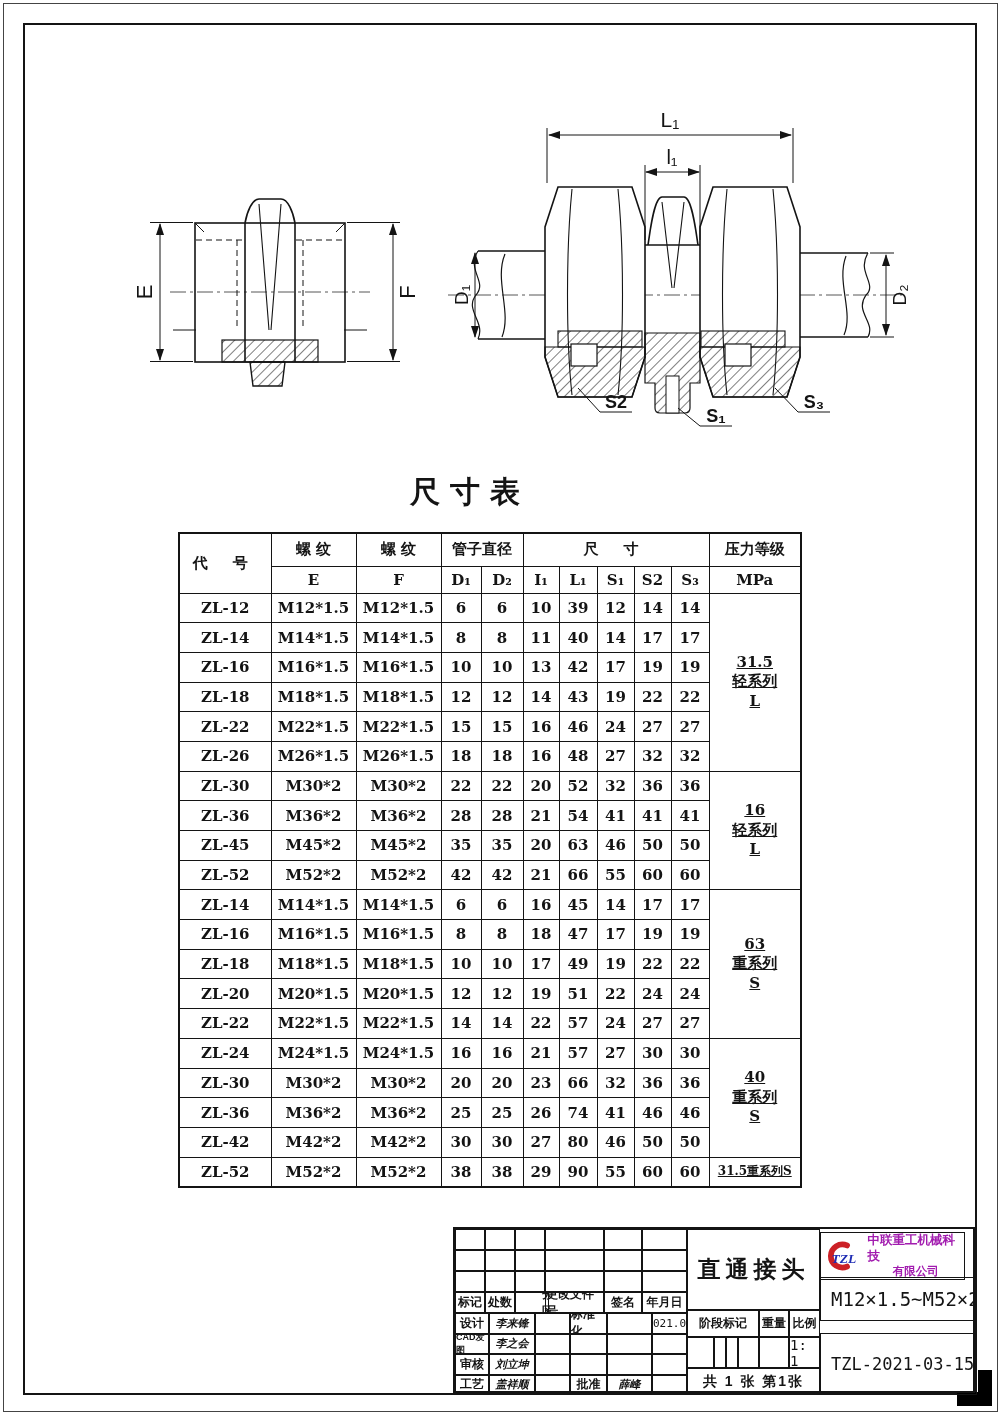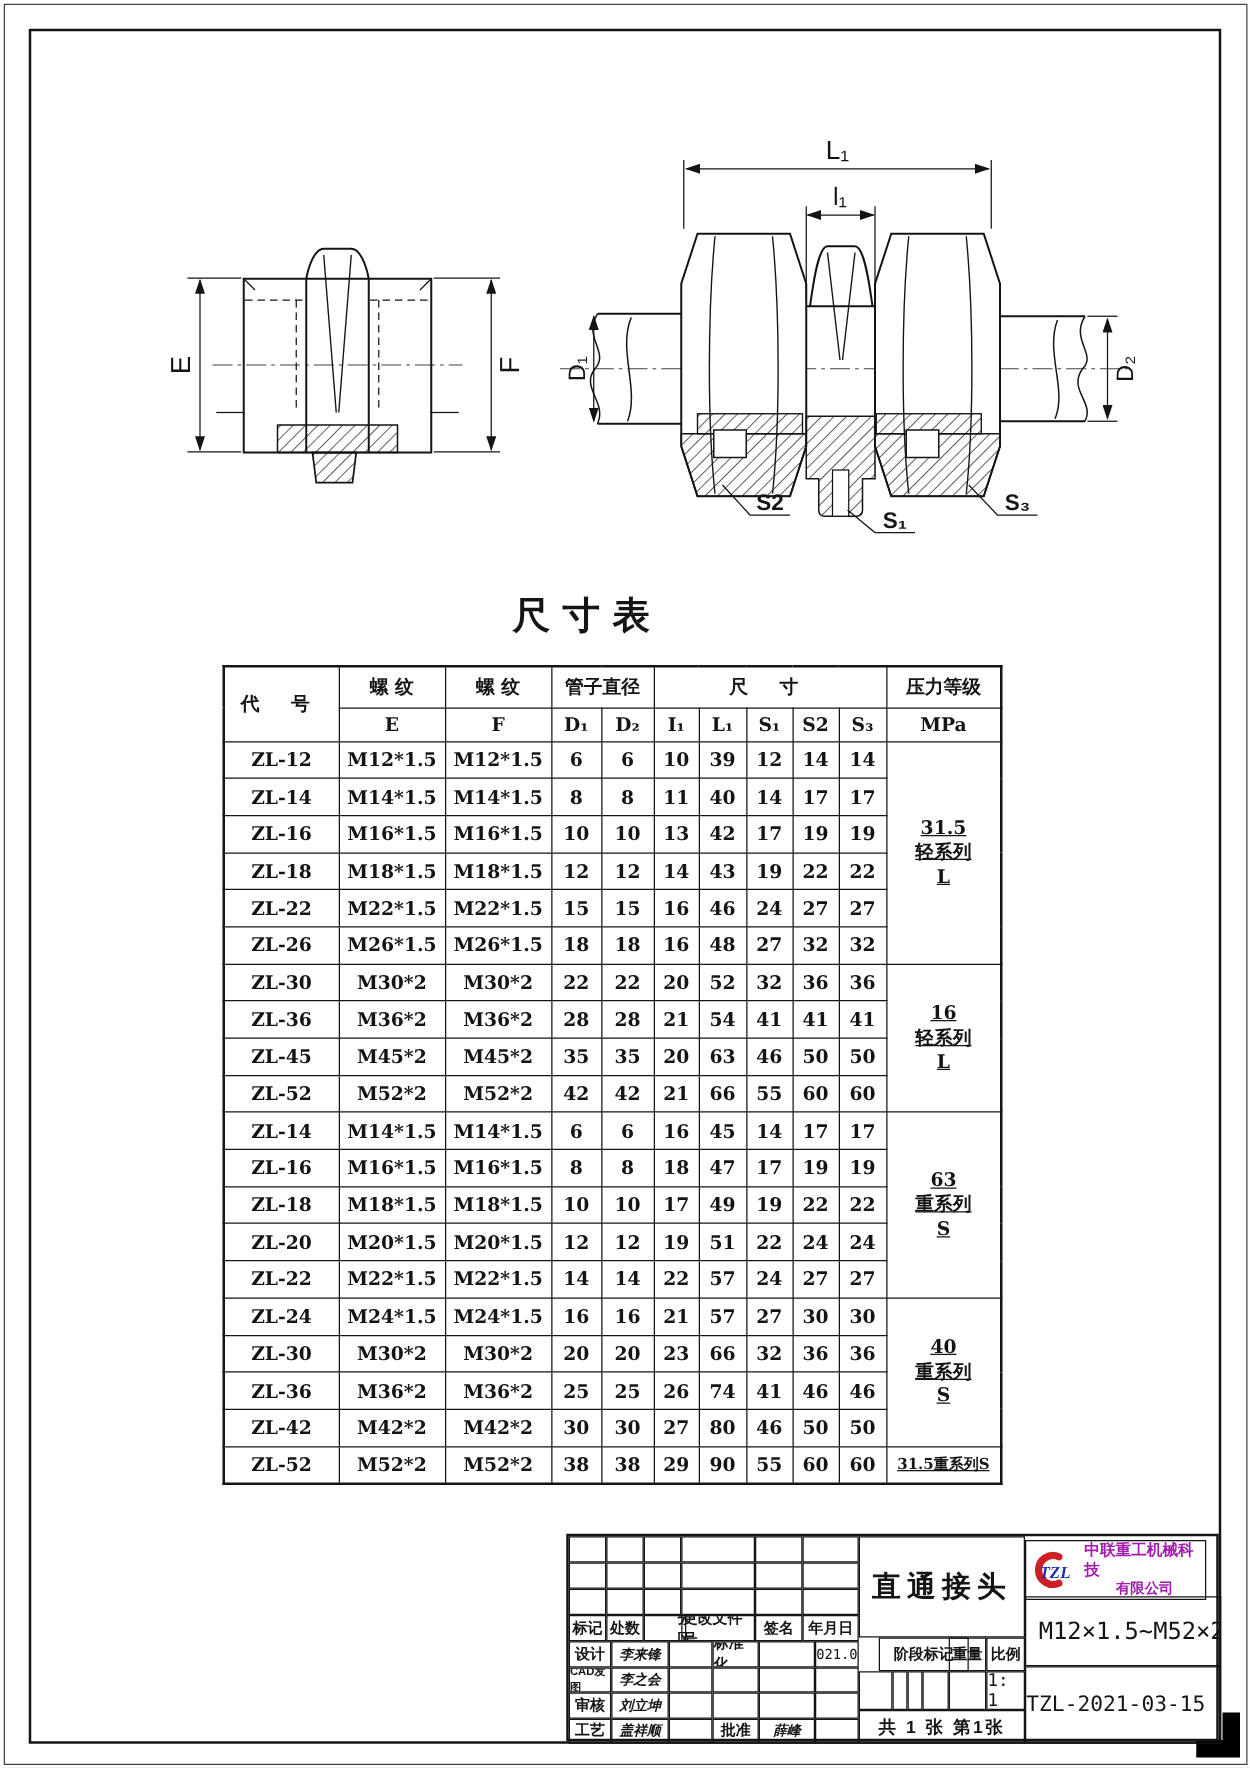--- a/index.html
+++ b/index.html
@@ -30,21 +30,21 @@
   .tc.lbl{font-size:12px;}
   .tc.tiny{font-size:9px;}
   .tc.hand{font-size:11px;font-style:italic;font-family:"DejaVu Serif",serif;}
   .tc.mono{font-family:"DejaVu Sans Mono",monospace;font-weight:normal;}
   .tc.small{font-size:11px;}
   .tc.part-title{font-size:23px;letter-spacing:5px;font-weight:bold;}
   .tc.sheet-info{font-size:14px;letter-spacing:2px;}
   .tc.spec{font-family:"DejaVu Sans Mono",monospace;font-weight:normal;font-size:19px;
            justify-content:flex-start;padding-left:10px;}
   .tc.dwgno{font-family:"DejaVu Sans Mono",monospace;font-weight:normal;font-size:17px;
-           justify-content:flex-start;}
+           justify-content:flex-start;padding-left:10px;}
   .tc.scaleval{font-family:"DejaVu Sans Mono",monospace;font-weight:normal;font-size:14px;}
   .tc.company{flex-direction:row;gap:4px;}
   .cname{display:flex;flex-direction:column;align-items:center;line-height:1.25;}
   .cname .l1{font-size:12.5px;font-weight:bold;}
   .cname .l2{font-size:11.5px;font-weight:bold;}
 </style>
 </head>
 <body>
 
 <div class="sheet">
@@ -454,36 +454,36 @@
           <td>55</td>
           <td>60</td>
           <td>60</td>
           <td rowspan="1" class="group single">31.5重系列S</td>
         </tr>
       </tbody>
   </table>
 
   <div id="titleblock">
     <div class="tc part-title" style="left:232px;top:0;width:133px;height:81px">直通接头</div>
-    <div class="tc lbl" style="left:248px;top:81px;width:72px;height:27px">阶段标记</div>
+    <div class="tc lbl" style="left:232px;top:81px;width:72px;height:27px">阶段标记</div>
     <div class="tc lbl" style="left:304px;top:81px;width:30px;height:27px">重量</div>
     <div class="tc lbl" style="left:334px;top:81px;width:31px;height:27px">比例</div>
     <div class="tc scaleval" style="left:334px;top:108px;width:31px;height:31px">1: 1</div>
     <div class="tc sheet-info" style="left:232px;top:139px;width:133px;height:27px">共 1 张 第1张</div>
     <div class="tc company" style="left:365px;top:3px;width:145px;height:48px">
       <svg width="44" height="30" viewBox="0 0 44 30">
         <path d="M27,4 A12,12 0 1 0 27,26" fill="none" stroke="#cc2026" stroke-width="6" stroke-linecap="round"></path>
         <text x="11" y="22" font-size="14" font-weight="bold" font-style="italic" fill="#1f2db4" font-family="Liberation Serif, serif">TZL</text>
       </svg>
       <div class="cname" style="color:#a21caf">
         <div class="l1">中联重工机械科技</div>
         <div class="l2">有限公司</div>
       </div>
     </div>
-    <div class="tc spec" style="left:365px;top:48px;width:157px;height:56px">M12×1.5~M52×2</div>
+    <div class="tc spec" style="left:365px;top:48px;width:157px;height:44px">M12×1.5~M52×2</div>
     <div class="tc dwgno" style="left:365px;top:104px;width:157px;height:62px">TZL-2021-03-15</div>
   <div class="tc " style="left: 0px; top: 0px; width: 30px; height: 21px;"></div>
       <div class="tc " style="left: 30px; top: 0px; width: 30px; height: 21px;"></div>
       <div class="tc " style="left: 60px; top: 0px; width: 30px; height: 21px;"></div>
       <div class="tc " style="left: 90px; top: 0px; width: 59px; height: 21px;"></div>
       <div class="tc " style="left: 149px; top: 0px; width: 38px; height: 21px;"></div>
       <div class="tc " style="left: 187px; top: 0px; width: 45px; height: 21px;"></div>
       <div class="tc " style="left: 0px; top: 21px; width: 30px; height: 21px;"></div>
       <div class="tc " style="left: 30px; top: 21px; width: 30px; height: 21px;"></div>
       <div class="tc " style="left: 60px; top: 21px; width: 30px; height: 21px;"></div>

